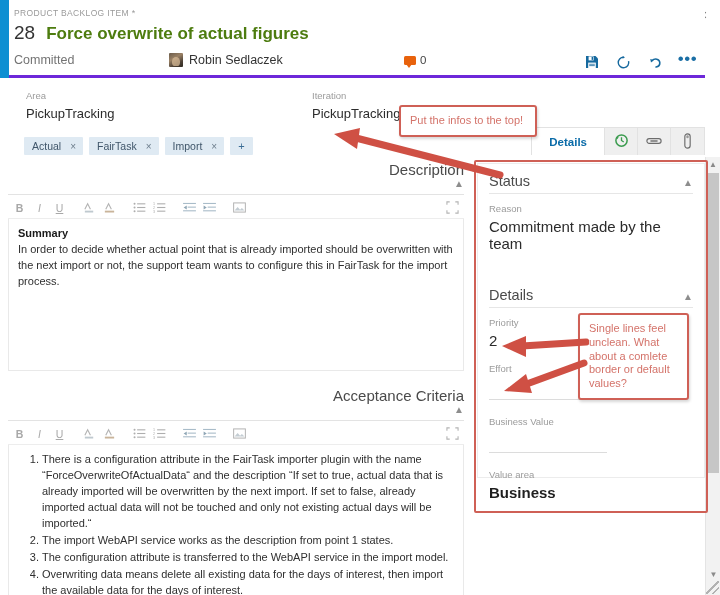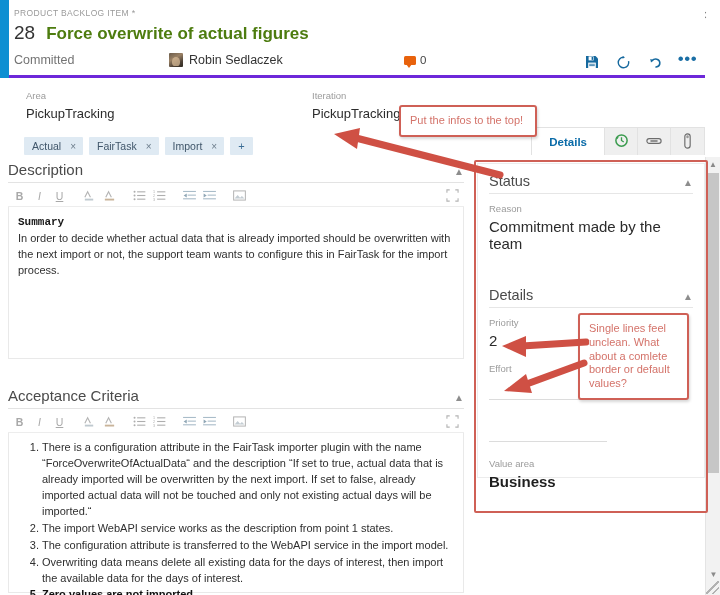--- a/index.html
+++ b/index.html
@@ -143,21 +143,21 @@
   .tab.icon-tab { width: 33px; padding: 0; }
 
   
   .left-col {
     position: absolute; left: 0; top: 157px;
     width: 472px; height: 438px; background: #fff;
   }
   .sect { position: absolute; left: 8px; width: 456px; }
   .sect-hdr {
     display: flex; align-items: flex-end; justify-content: space-between;
-    border-bottom: 1px solid #e3e3e3; padding-bottom: 4px;
+    border-bottom: 1px solid #e3e3e3; padding-bottom: 4px; flex-direction: column;
   }
   .sect-title { font-size: 15px; color: #4a4a4a; font-weight: 400; }
   .chev { color: #8d8d8d; font-size: 10px; padding-bottom: 1px; cursor: pointer; }
 
   .rt-toolbar {
     display: flex; align-items: center; gap: 5px;
     height: 22px; padding: 0 4px; margin-top: 2px;
     border-bottom: 1px solid #ededed;
   }
   .rt-btn {
@@ -167,21 +167,21 @@
   }
   .rt-btn svg { display: block; }
   .rt-sep { width: 5px; }
   .rt-expand { margin-left: auto; color: #b0b0b0; cursor: pointer; }
 
   .rt-body {
     border: 1px solid #e9e9e9; border-top: none;
     background: #fff; padding: 7px 9px 9px 9px;
     font-size: 11px; color: #2f2f2f; line-height: 1.45;
   }
-  .rt-body b { color: #1a1a1a; font-family: Liberation Mono, monospace; }
+  .rt-body b { color: #1a1a1a; }
   .rt-body ol { margin: 0; padding-left: 24px; }
   .rt-body ol li { margin-bottom: 1px; }
 
   
   .right-col {
     position: absolute; left: 477px; top: 163px;
     width: 228px; height: 315px;
     background: #fff; border: 1px solid #ececec;
   }
   .rp-sect { padding: 0 11px; }
@@ -424,21 +424,21 @@
             </svg>
         </span>
         <span class="rt-btn rt-expand">
           <svg width="13" height="13" viewBox="0 0 14 14">
               <path d="M1 4V1h3M13 4V1h-3M1 10v3h3M13 10v3h-3" fill="none" stroke="#b4b4b4" stroke-width="1.2"></path>
             </svg>
         </span>
       </div>
       <div class="rt-body" style="height:152px;">
         <b>Summary</b>
-        <div>In order to decide whether actual data that is already imported should be overwritten with the next import or not, the support team wants to configure this in FairTask for the import process.</div>
+        <div>In order to decide whether actual point that is already imported should be overwritten with the next import or not, the support team wants to configure this in FairTask for the import process.</div>
       </div>
     </div>
 
     <div class="sect" style="top:230px;">
       <div class="sect-hdr">
         <span class="sect-title">Acceptance Criteria</span>
         <span class="chev">▲</span>
       </div>
       <div class="rt-toolbar">
         <span class="rt-btn" style="font-weight:bold;">B</span>
@@ -542,20 +542,21 @@
         <div class="rp-lbl">Priority</div>
         <div class="rp-val">2</div>
       </div>
 
       <div class="rp-field" style="padding-top:14px;">
         <div class="rp-lbl">Effort</div>
         <div class="rp-val empty"></div>
       </div>
 
       <div class="rp-field" style="padding-top:16px;">
+        <div class="rp-lbl">Business Value</div>
         <div class="rp-val empty"></div>
       </div>
 
       <div class="rp-field" style="padding-top:16px;">
         <div class="rp-lbl">Value area</div>
         <div class="rp-val bold">Business</div>
       </div>
     </div>
   </div>
 

